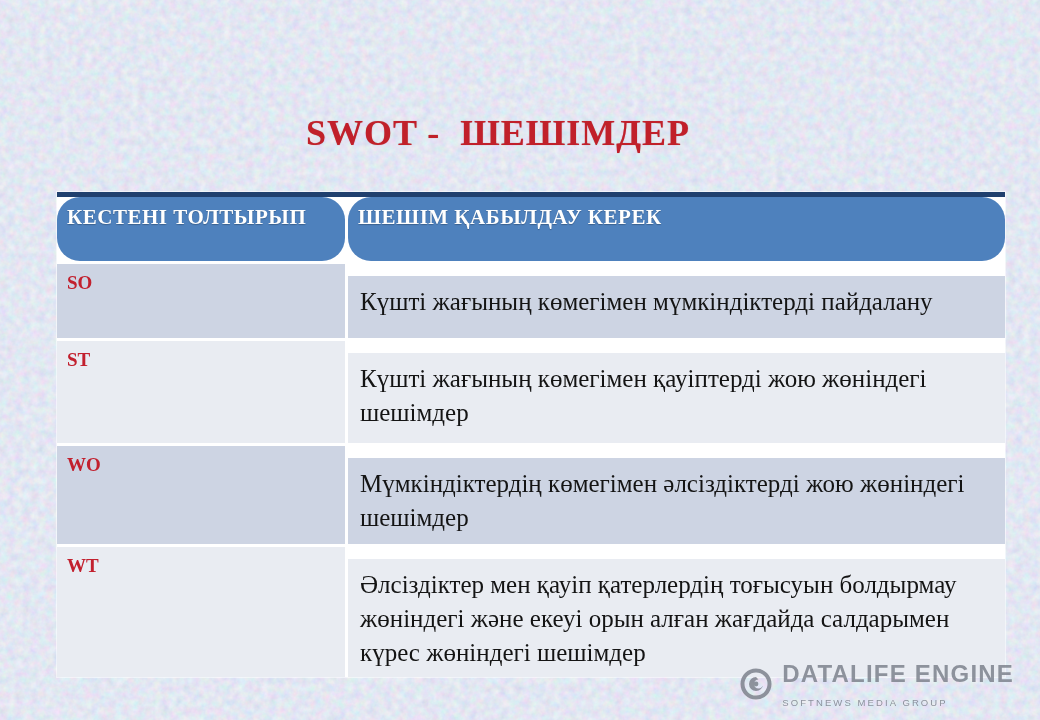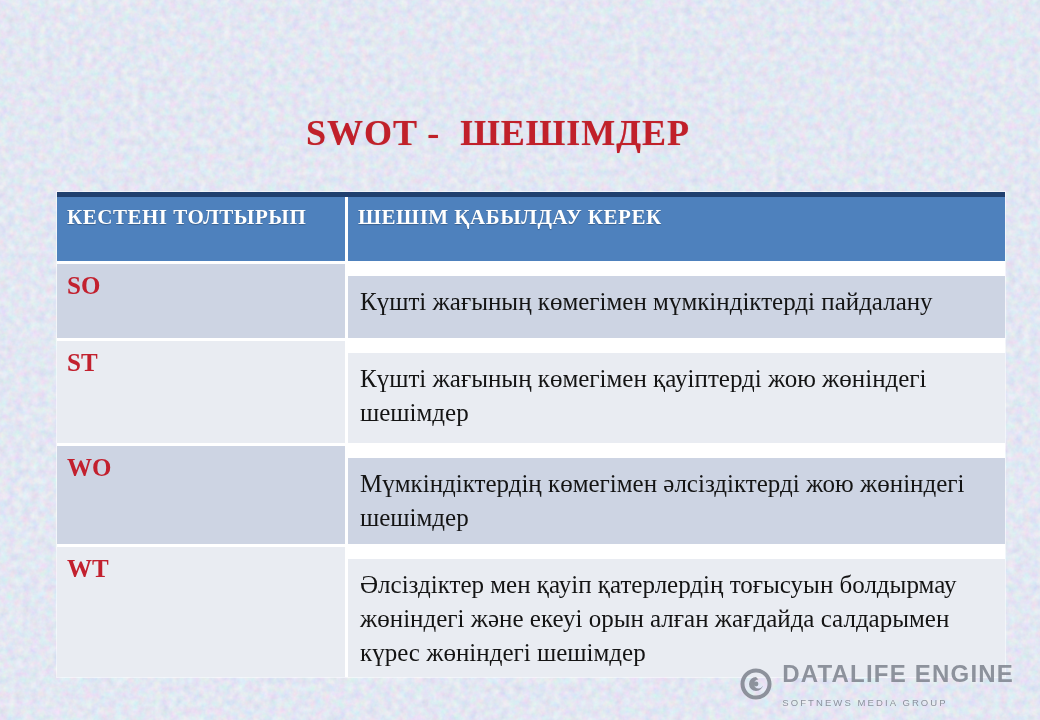--- a/index.html
+++ b/index.html
@@ -35,25 +35,26 @@
   .cell{box-sizing:border-box;}
   .th{
     background:#4e81bd;
     color:#ffffff;
     font-weight:bold;
     font-size:21px;
     letter-spacing:.5px;
     padding:8px 10px;
     min-height:64px;
     text-shadow:0 1px 1px rgba(0,0,0,.25);
+    border-radius:23px;
   }
   .band-a{background:#cdd4e3;}
   .band-b{background:#e9ecf2;}
   .label-cell{
-    font-size:25px;font-weight:bold;color:#c2202e;
+    font-size:19px;font-weight:bold;color:#c2202e;
     padding:8px 10px;
   }
   .text-cell{
     font-size:25px;color:#141414;
     padding:9px 14px 7px 12px;
     line-height:1.36;
     margin-top:12px;
   }
   .r-so{min-height:62px;}
   .r-st{min-height:90px;}

